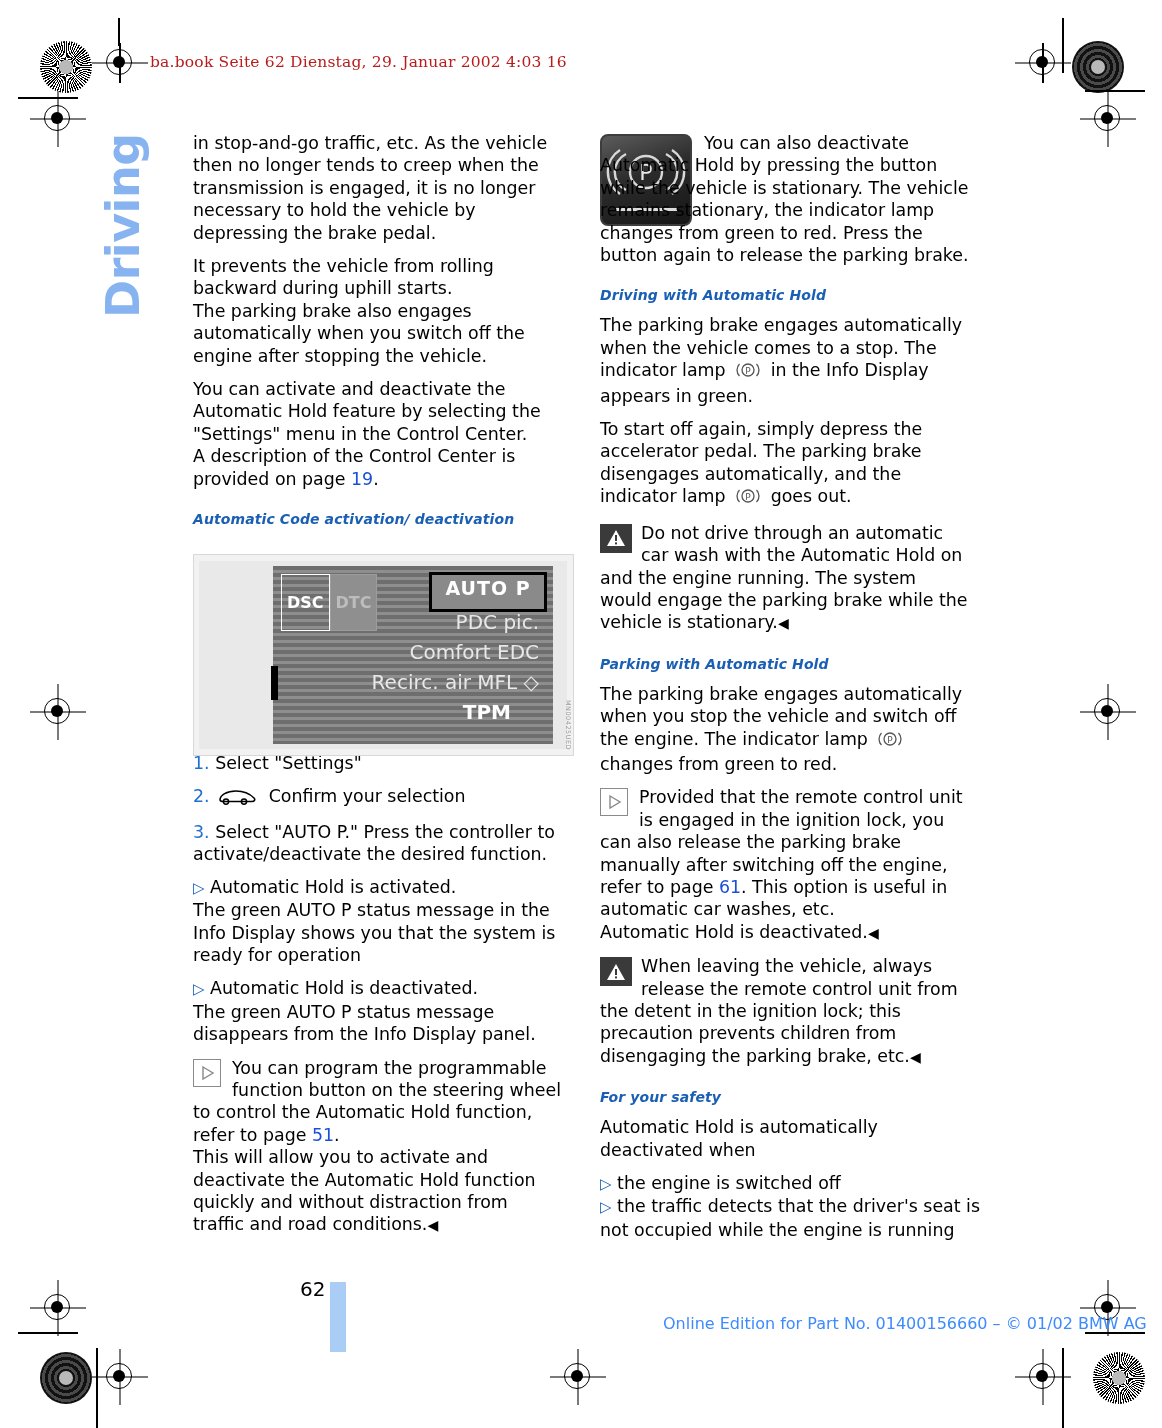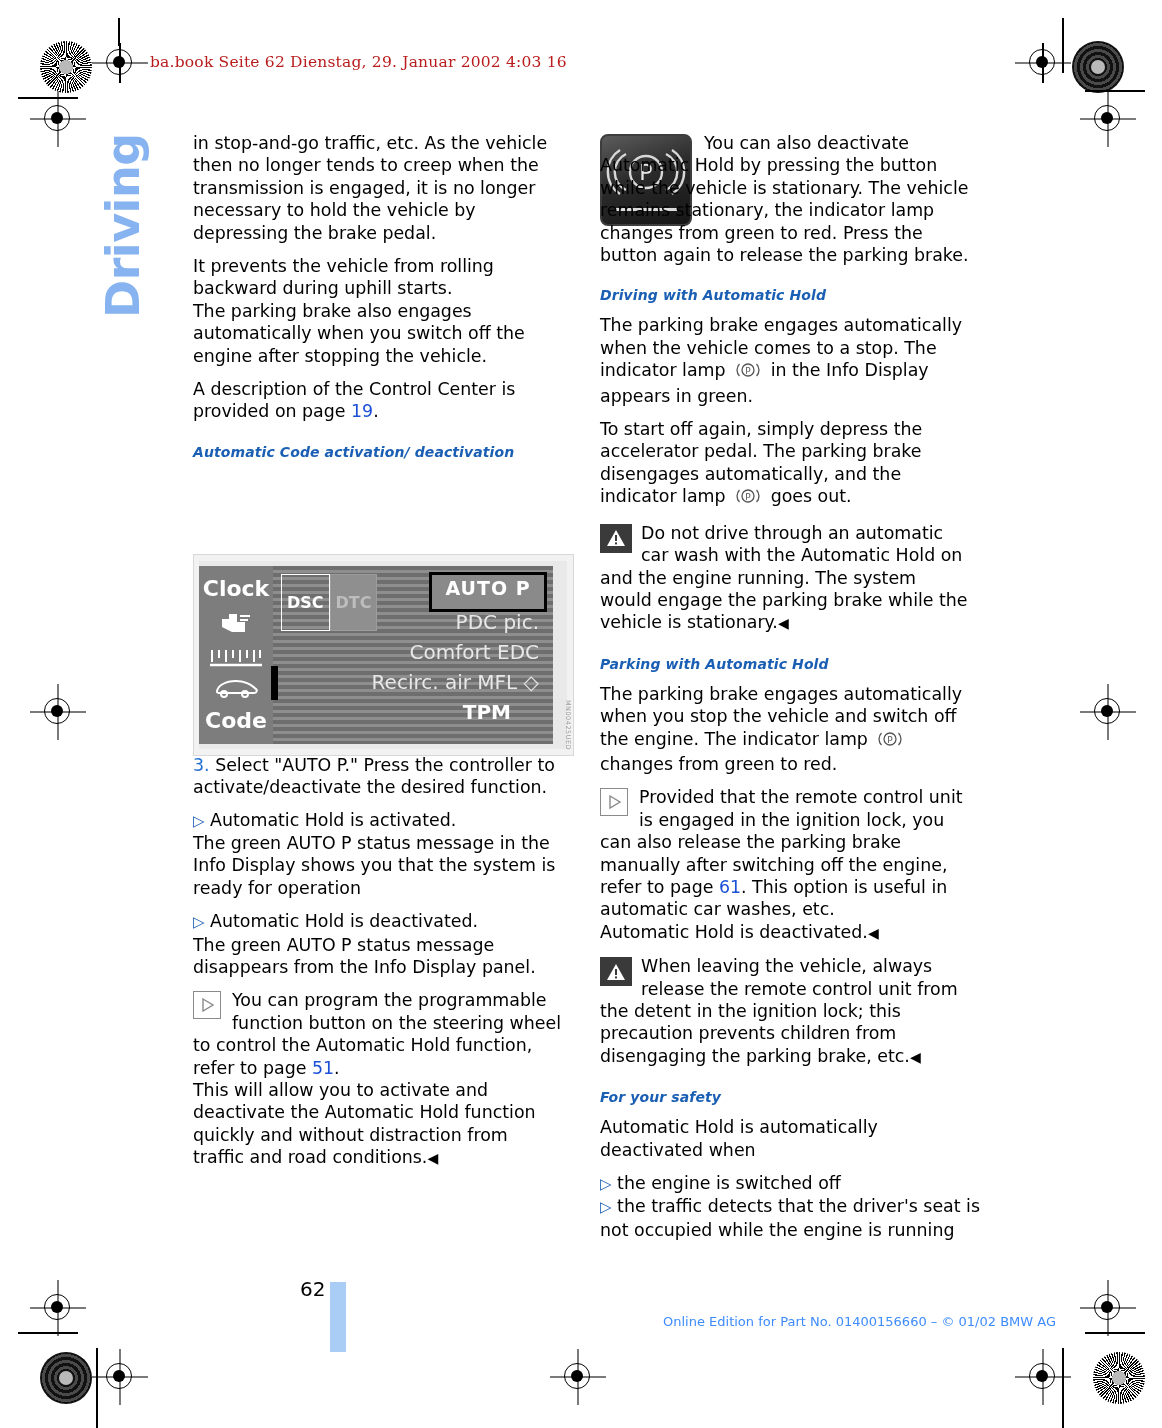--- a/index.html
+++ b/index.html
@@ -103,21 +103,21 @@
   
   .pbtn{position:absolute;left:600px;top:134px;width:92px;height:92px;
      border-radius:8px;background:linear-gradient(160deg,#5c5c5c 0%,#2b2b2b 45%,#161616 100%);
      border:2px solid #3d3d3d;box-sizing:border-box;}
   .pbtn .bar{position:absolute;left:13px;right:13px;bottom:13px;height:3px;background:#dcdcdc;}
 
   
   .pagenum{position:absolute;left:300px;top:1277px;font-size:20px;color:#000;
      font-family:"DejaVu Sans","Liberation Sans",sans-serif;}
   .pagebar{position:absolute;left:330px;top:1282px;width:16px;height:70px;background:#a9cdf5;}
-  .copyright{position:absolute;left:663px;top:1314px;font-size:13px;color:#3d8bfd;
+  .copyright{position:absolute;left:663px;top:1314px;font-size:16px;color:#3d8bfd;
      font-family:"DejaVu Sans","Liberation Sans",sans-serif;white-space:nowrap;text-align:center;}
 </style>
 </head>
 <body>
 
 <div class="rosette" style="left:40px;top:41px;">
     <div class="core"></div>
   </div>
 <div class="reg" style="left:98px;top:41px;">
   <div class="notchv"></div>
@@ -212,20 +212,21 @@
 <div class="header-text">ba.book  Seite 62  Dienstag, 29. Januar 2002  4:03 16</div>
 
 <div class="chapter-tab">Driving</div>
 
 <div class="col col-left">
 
   <p>in stop-and-go traffic, etc. As the vehicle then no longer tends to creep when the transmission is engaged, it is no longer necessary to hold the vehicle by depressing the brake pedal.</p>
   <p class="tight">It prevents the vehicle from rolling backward during uphill starts.</p>
   <p>The parking brake also engages automatically when you switch off the engine after stopping the vehicle.</p>
 
+  <p class="tight">You can activate and deactivate the Automatic Hold feature by selecting the "Settings" menu in the Control Center.</p>
   <p>
     <span>A description of the Control Center is provided on page </span><span class="pglink">19</span><span>.</span>
   </p>
 
   <h2>Automatic Code activation/ deactivation</h2>
 
   <div style="height:214px;"></div>
 
   <ol class="steps">
     <li>
@@ -271,47 +272,20 @@
     <br>
     <span>This will allow you to activate and deactivate the Automatic Hold function quickly and without distraction from traffic and road conditions.</span><span class="tri-end">◀</span>
   </div>
 
 </div>
 
 <div class="cc-fig">
   <div class="cc-outer"></div>
   <div class="cc-inner"></div>
 
-  <div class="cc-sidebar">
-    <div class="cc-side-item" style="top:10px;">Clock</div>
-
-    <div class="cc-side-item" style="top:44px;">
-      <svg width="36" height="30" viewBox="0 0 36 30">
-        <path d="M4 17 L4 9 L11 9 L11 4 L19 4 L19 12 L27 12 L27 22 L14 22 Z" fill="#fff"></path>
-        <path d="M22 6 L32 6 M22 10 L30 10" stroke="#fff" stroke-width="2"></path>
-      </svg>
-    </div>
-
-    <div class="cc-side-item" style="top:80px;">
-      <svg width="52" height="22" viewBox="0 0 52 22">
-        <path d="M2 4 L2 16 M9 4 L9 12 M16 4 L16 16 M23 4 L23 12 M30 4 L30 16 M37 4 L37 12 M44 4 L44 16 M50 4 L50 12" stroke="#fff" stroke-width="2"></path>
-        <path d="M0 19 L52 19" stroke="#fff" stroke-width="2.6"></path>
-      </svg>
-    </div>
-
-    <div class="cc-side-item" style="top:112px;">
-      <svg width="46" height="22" viewBox="0 0 46 22">
-        <path d="M4 14 C4 8 12 3 23 3 C32 3 39 7 43 11 C44.5 12.5 43.5 15 41 15 L8 15 C5.5 15 4 15 4 14 Z" fill="none" stroke="#fff" stroke-width="2"></path>
-        <circle cx="11" cy="16" r="3" fill="none" stroke="#fff" stroke-width="2"></circle>
-        <circle cx="32" cy="16" r="3" fill="none" stroke="#fff" stroke-width="2"></circle>
-      </svg>
-    </div>
-
-    <div class="cc-side-item" style="top:142px;">Code</div>
-  </div>
 
   <div class="cc-screen">
     <div class="cc-cursor"></div>
 
     <div class="cc-dsc">
       <span class="cc-chip">DSC</span><span class="cc-chip off">DTC</span>
     </div>
 
     <div class="cc-sel">
       <span>AUTO  P</span>

